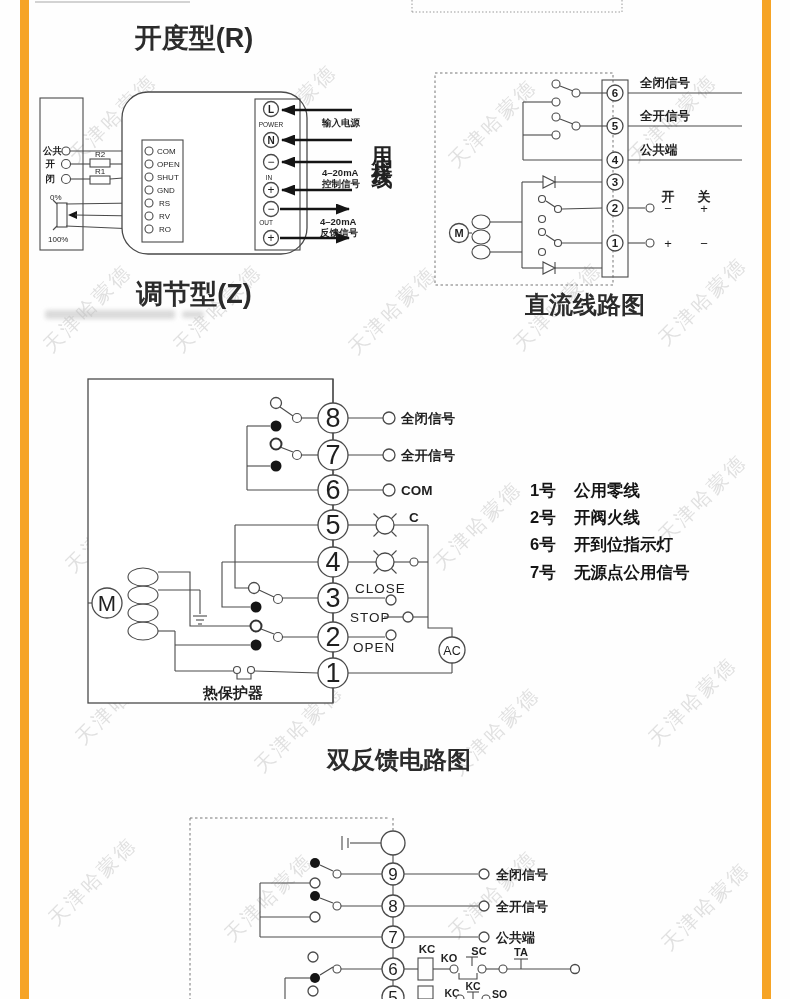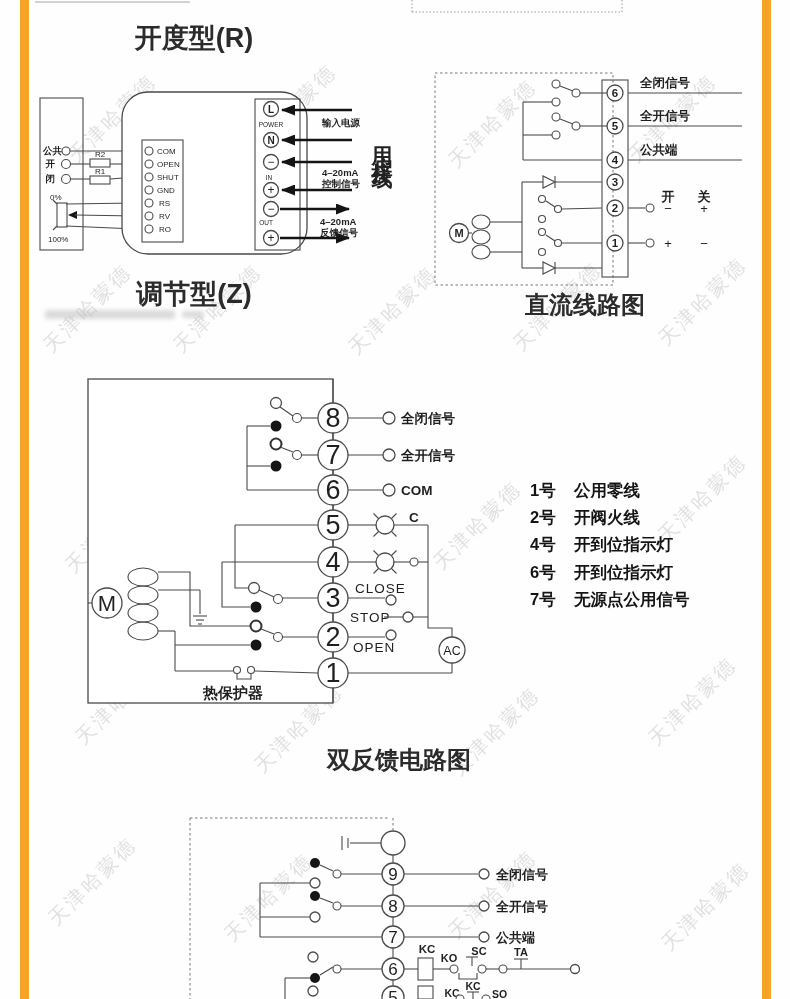--- a/index.html
+++ b/index.html
@@ -69,24 +69,20 @@
   <div class="legend">
     <div class="lg-row">
         <span class="lg-no">1号</span>
         <span>公用零线</span>
       </div>
     <div class="lg-row">
         <span class="lg-no">2号</span>
         <span>开阀火线</span>
       </div>
     <div class="lg-row">
-        <span class="lg-no">4号</span>
-        <span>开到位指示灯</span>
-      </div>
-    <div class="lg-row">
         <span class="lg-no">6号</span>
         <span>开到位指示灯</span>
       </div>
     <div class="lg-row">
         <span class="lg-no">7号</span>
         <span>无源点公用信号</span>
       </div>
   </div>
 
   <div class="smudge" style="left:45px;top:310px;width:130px;height:9px"></div>

